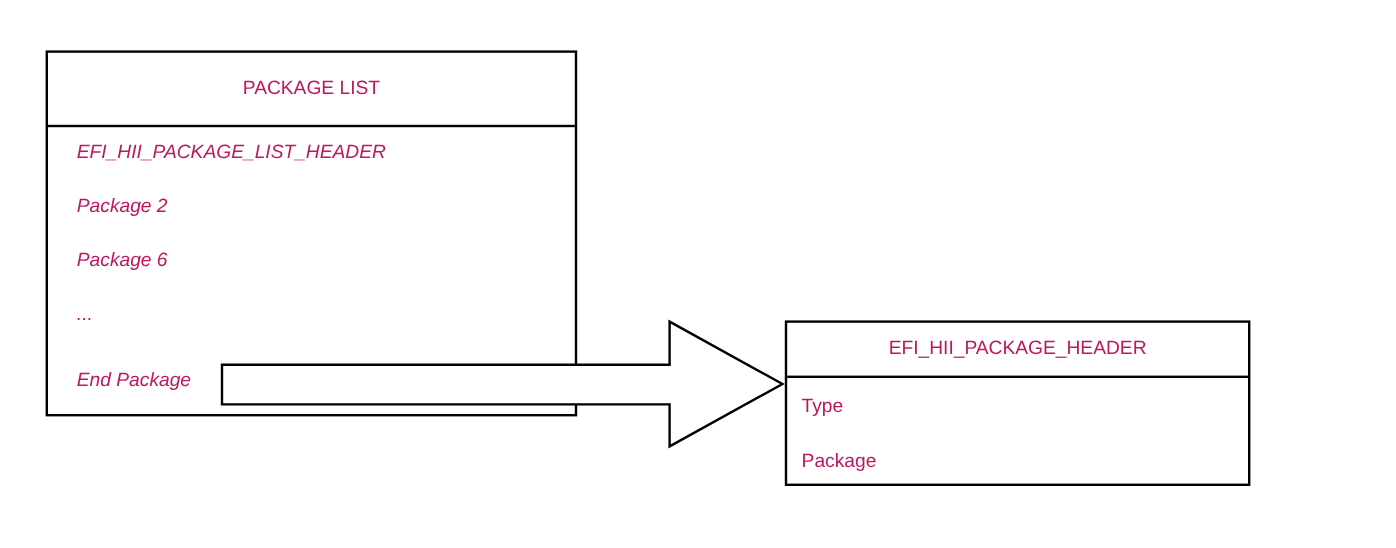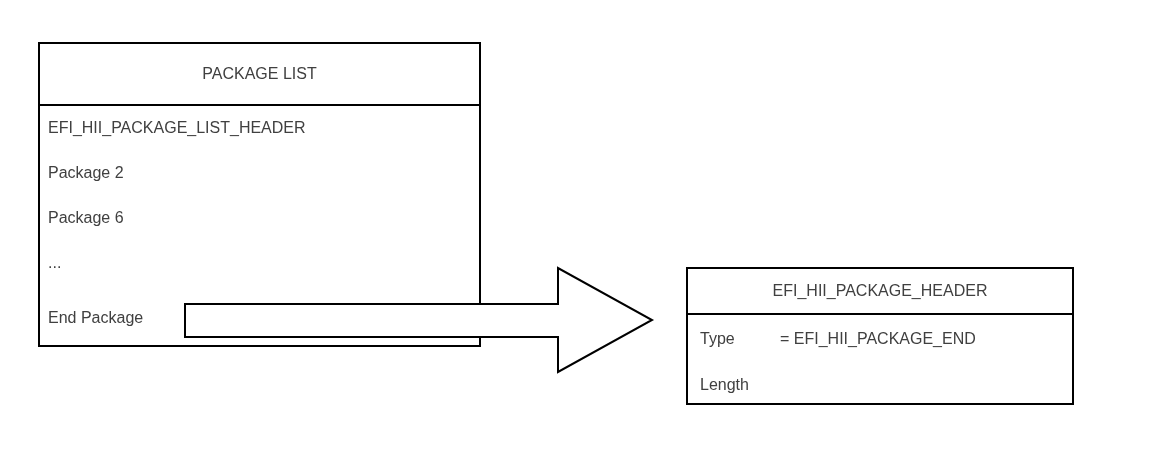--- a/index.html
+++ b/index.html
@@ -7,57 +7,58 @@
     padding: 0;
     background: #ffffff;
   }
   .canvas {
     position: relative;
     width: 1163px;
     height: 457px;
     background: #ffffff;
     font-family: "Liberation Sans", sans-serif;
     font-size: 16px;
-    color: #404040;
+    color: #be185d;
     overflow: hidden;
   }
   .box {
     position: absolute;
     border: 2px solid #000000;
     background: #ffffff;
     box-sizing: border-box;
   }
   .package-list-box {
     left: 38px;
     top: 42px;
     width: 443px;
     height: 305px;
     z-index: 1;
   }
   .package-header-box {
-    left: 686px;
+    left: 654px;
     top: 267px;
     width: 388px;
     height: 138px;
     z-index: 1;
   }
   .box-title {
     display: flex;
     align-items: center;
     justify-content: center;
     border-bottom: 2px solid #000000;
     box-sizing: border-box;
   }
   .package-list-box .box-title { height: 62px; }
   .package-header-box .box-title { height: 46px; }
   .list-item {
     position: absolute;
-    left: 8px;
+    left: 24px;
     line-height: 22px;
     white-space: nowrap;
+    font-style: italic;
   }
   .li-0 { top: 73px; }
   .li-1 { top: 118px; }
   .li-2 { top: 163px; }
   .li-3 { top: 208px; }
   .li-4 { top: 263px; }
   .field-row {
     position: absolute;
     left: 12px;
     right: 8px;
@@ -99,20 +100,19 @@
   <svg class="arrow-svg" viewBox="0 0 472 112" xmlns="http://www.w3.org/2000/svg">
     <polygon points="2,39 375,39 375,3 469,55 375,107 375,72 2,72" fill="#ffffff" stroke="#000000" stroke-width="2" stroke-linejoin="miter"></polygon>
   </svg>
 
   <div class="box package-header-box">
     <div class="box-title">
       <span>EFI_HII_PACKAGE_HEADER</span>
     </div>
     <div class="field-row fr-0">
       <span class="field-label">Type</span>
-      <span class="field-value">= EFI_HII_PACKAGE_END</span>
     </div>
     <div class="field-row fr-1">
-      <span class="field-label">Length</span>
+      <span class="field-label">Package</span>
     </div>
   </div>
 
 </div>
 
 </body></html>

